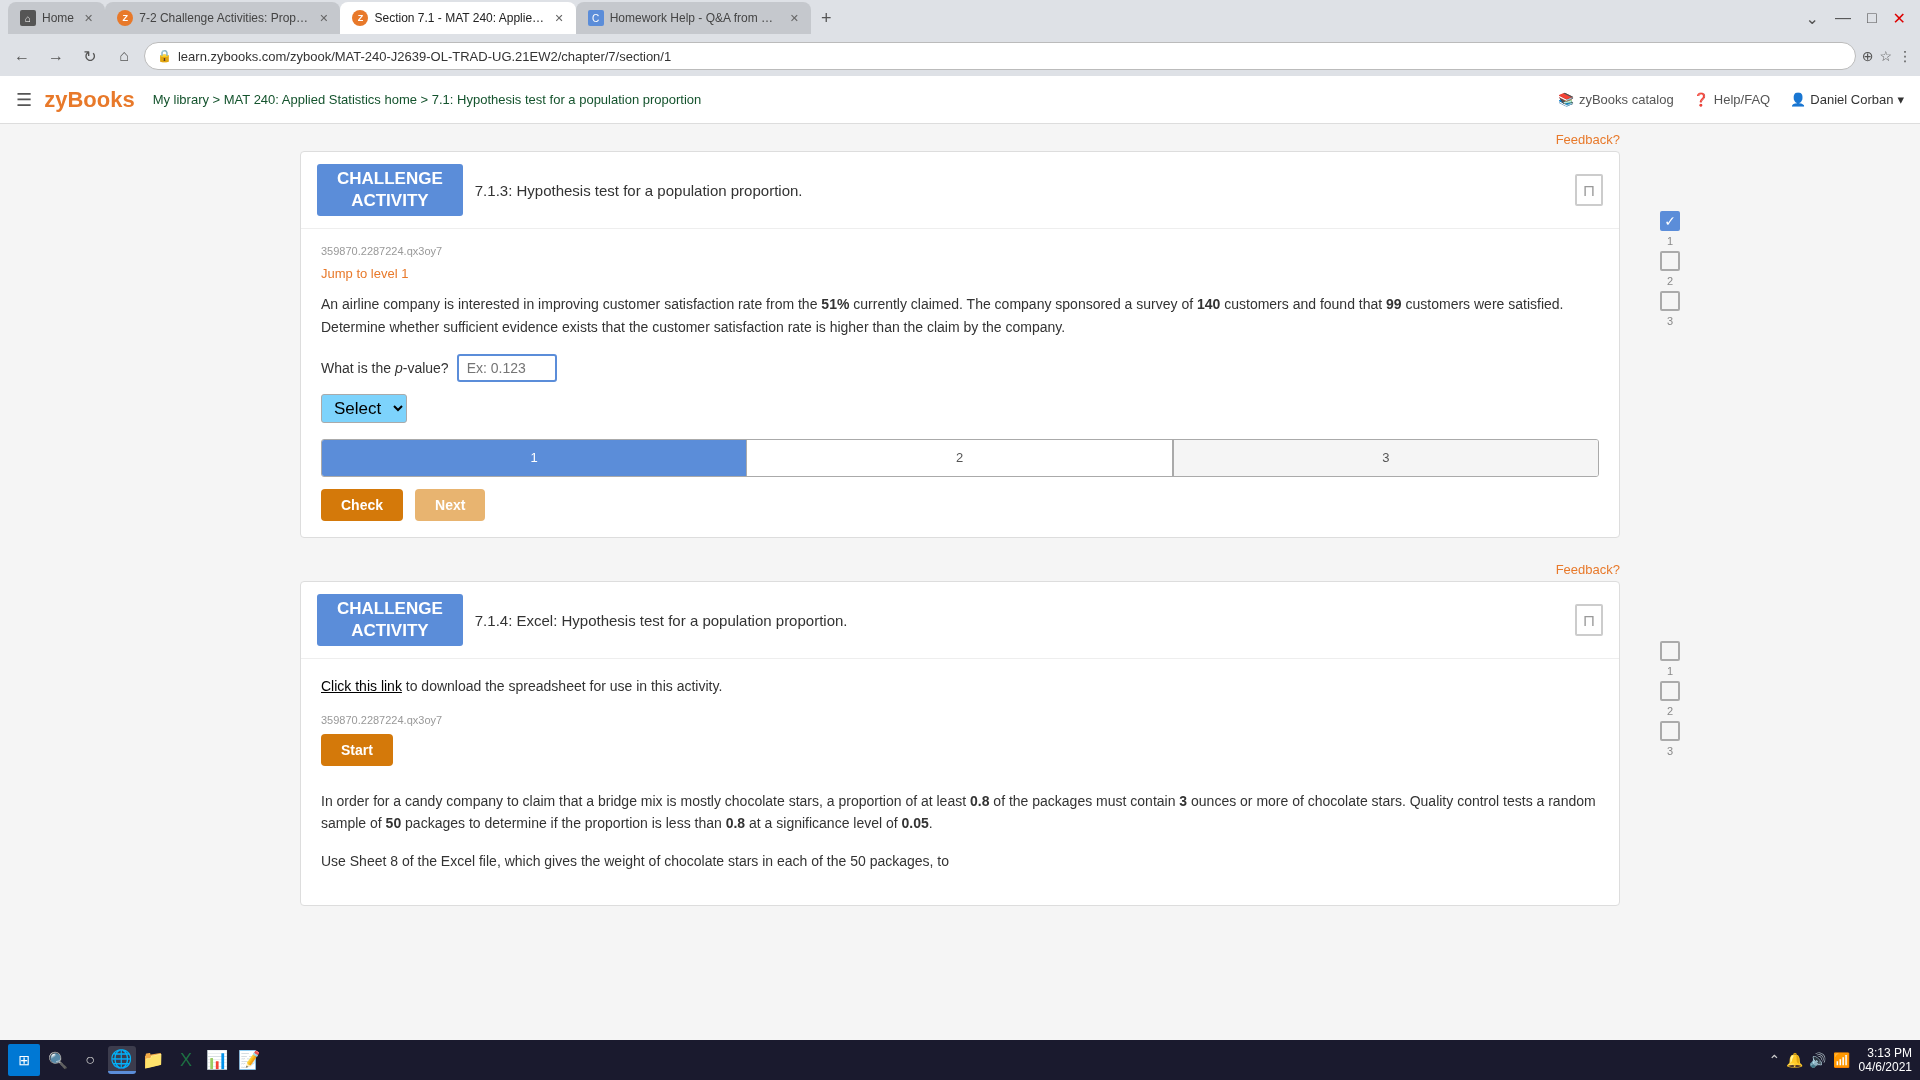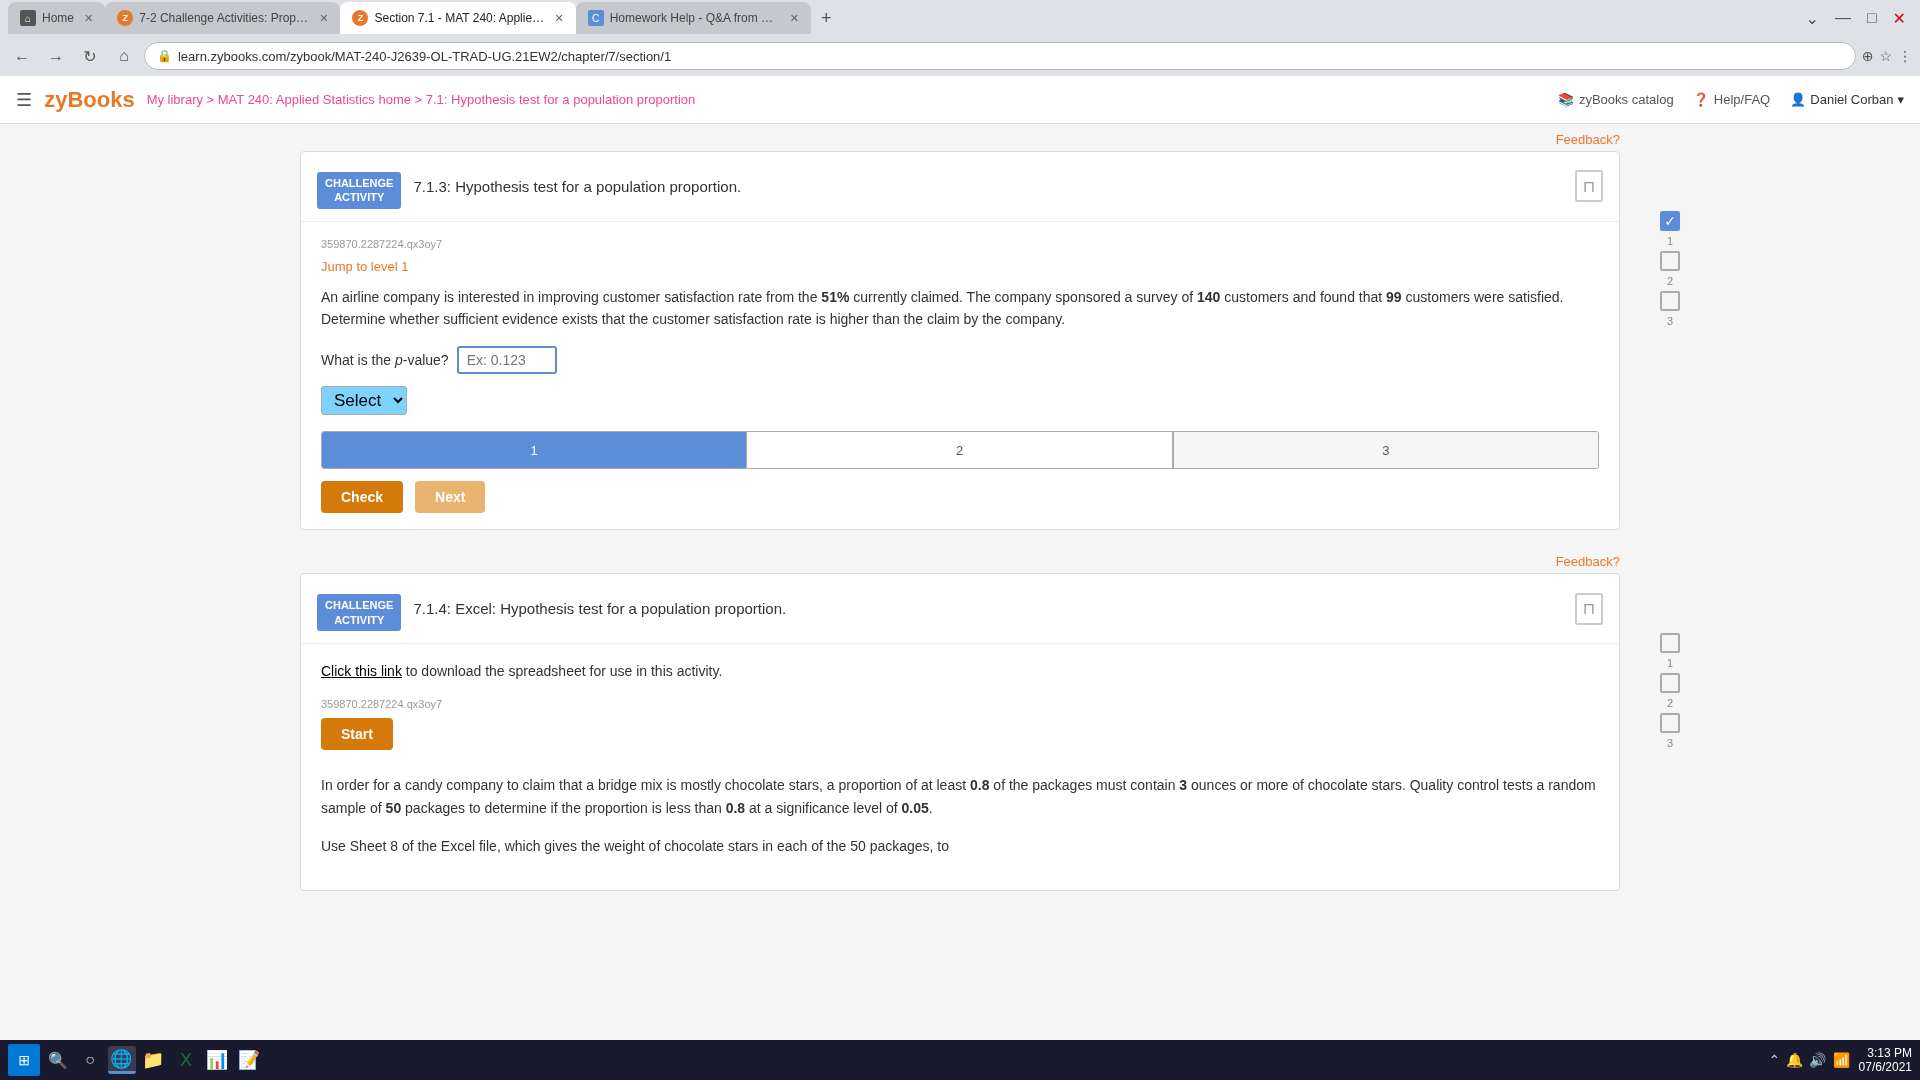--- a/index.html
+++ b/index.html
@@ -22,32 +22,32 @@
     .nav-btn { background: none; border: none; font-size: 16px; color: #555; cursor: pointer; width: 28px; height: 28px; display: flex; align-items: center; justify-content: center; border-radius: 50%; }
     .address-box { flex: 1; height: 28px; background: #fff; border-radius: 14px; display: flex; align-items: center; padding: 0 12px; font-size: 13px; color: #333; gap: 6px; border: 1px solid #bbb; }
     .address-box .lock { color: #555; font-size: 12px; }
     .address-text { flex: 1; font-size: 13px; color: #333; }
     .addr-right { display: flex; gap: 6px; color: #555; font-size: 14px; }
 
     
     .app-header { background: #fff; border-bottom: 1px solid #ddd; height: 48px; display: flex; align-items: center; padding: 0 16px; gap: 12px; }
     .hamburger { font-size: 18px; color: #555; cursor: pointer; }
     .zy-logo { color: #e8792a; font-weight: bold; font-size: 22px; }
-    .breadcrumb { font-size: 13px; color: #ec4899; }
+    .breadcrumb { font-size: 13px; color: #14532d; margin-left: 6px; }
     .header-right { margin-left: auto; display: flex; align-items: center; gap: 20px; font-size: 13px; color: #555; }
     .header-right .catalog-btn, .header-right .help-btn { display: flex; align-items: center; gap: 4px; cursor: pointer; }
     .header-right .user-btn { display: flex; align-items: center; gap: 4px; cursor: pointer; color: #333; }
 
     
     .main-content { background: #f5f5f5; padding: 0 300px; overflow-y: auto; height: calc(1080px - 36px - 40px - 48px - 40px); }
     .feedback-link { color: #e8792a; font-size: 13px; text-align: right; padding: 8px 0 4px; cursor: pointer; }
 
     .challenge-card { background: #fff; border: 1px solid #ddd; border-radius: 4px; margin-bottom: 16px; }
     .challenge-header { display: flex; align-items: center; padding: 12px 16px; border-bottom: 1px solid #eee; gap: 12px; }
-    .challenge-label { background: #5b8dd9; color: #fff; font-size: 11px; font-weight: bold; padding: 4px 8px; border-radius: 3px; line-height: 1.3; text-align: center; margin-top: 8px; }
+    .challenge-label { background: #5b8dd9; color: #fff; font-size: 17px; font-weight: bold; padding: 4px 20px; border-radius: 3px; line-height: 1.3; text-align: center; }
     .challenge-title { font-size: 15px; color: #333; flex: 1; }
     .bookmark-btn { width: 28px; height: 32px; border: 2px solid #ccc; border-radius: 2px; cursor: pointer; display: flex; align-items: center; justify-content: center; color: #999; font-size: 16px; }
 
     .challenge-body { padding: 16px 20px; }
     .question-id { font-size: 11px; color: #999; margin-bottom: 8px; }
     .jump-link { color: #e8792a; font-size: 13px; cursor: pointer; margin-bottom: 12px; display: inline-block; }
     .question-text { font-size: 14px; color: #333; line-height: 1.6; margin-bottom: 16px; }
     .question-text strong { font-weight: bold; }
 
     .input-row { display: flex; align-items: center; margin-bottom: 12px; font-size: 14px; color: #333; gap: 8px; }
@@ -284,16 +284,16 @@
   </div>
   <div class="taskbar-right">
     <div class="sys-icons">
       <span>⌃</span>
       <span>🔔</span>
       <span>🔊</span>
       <span>📶</span>
     </div>
     <div class="taskbar-time">
       <div>3:13 PM</div>
-      <div>07/6/2021</div>
+      <div>04/6/2021</div>
     </div>
   </div>
 </div>
 
 </body></html>

